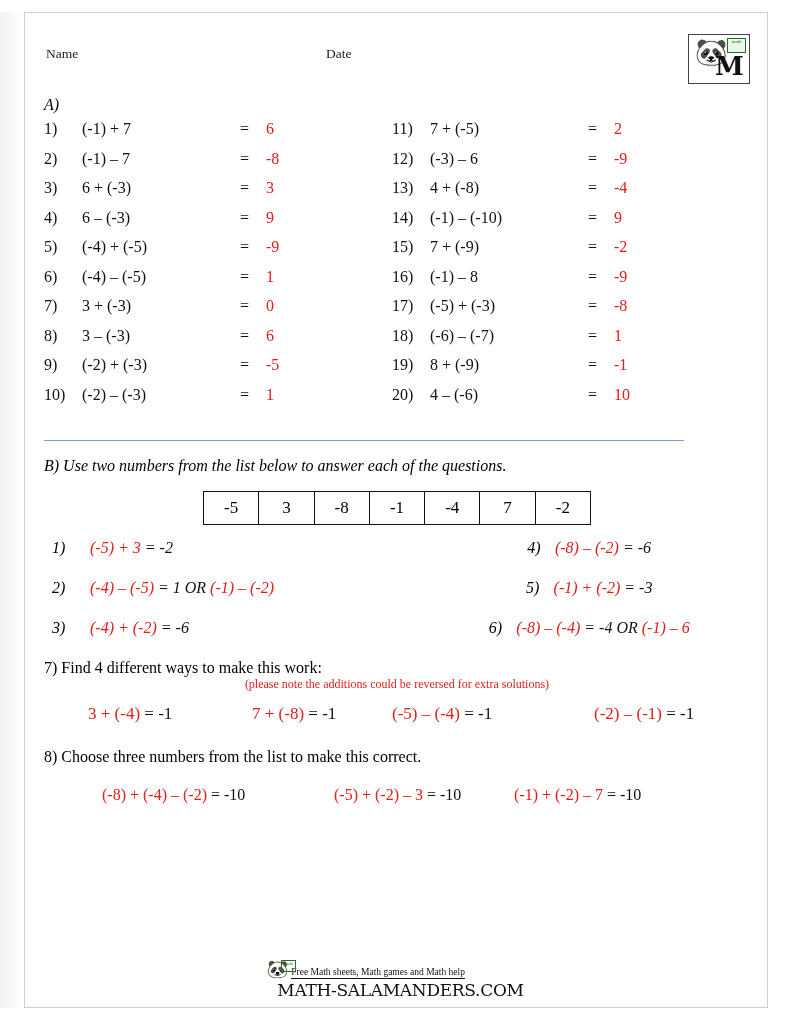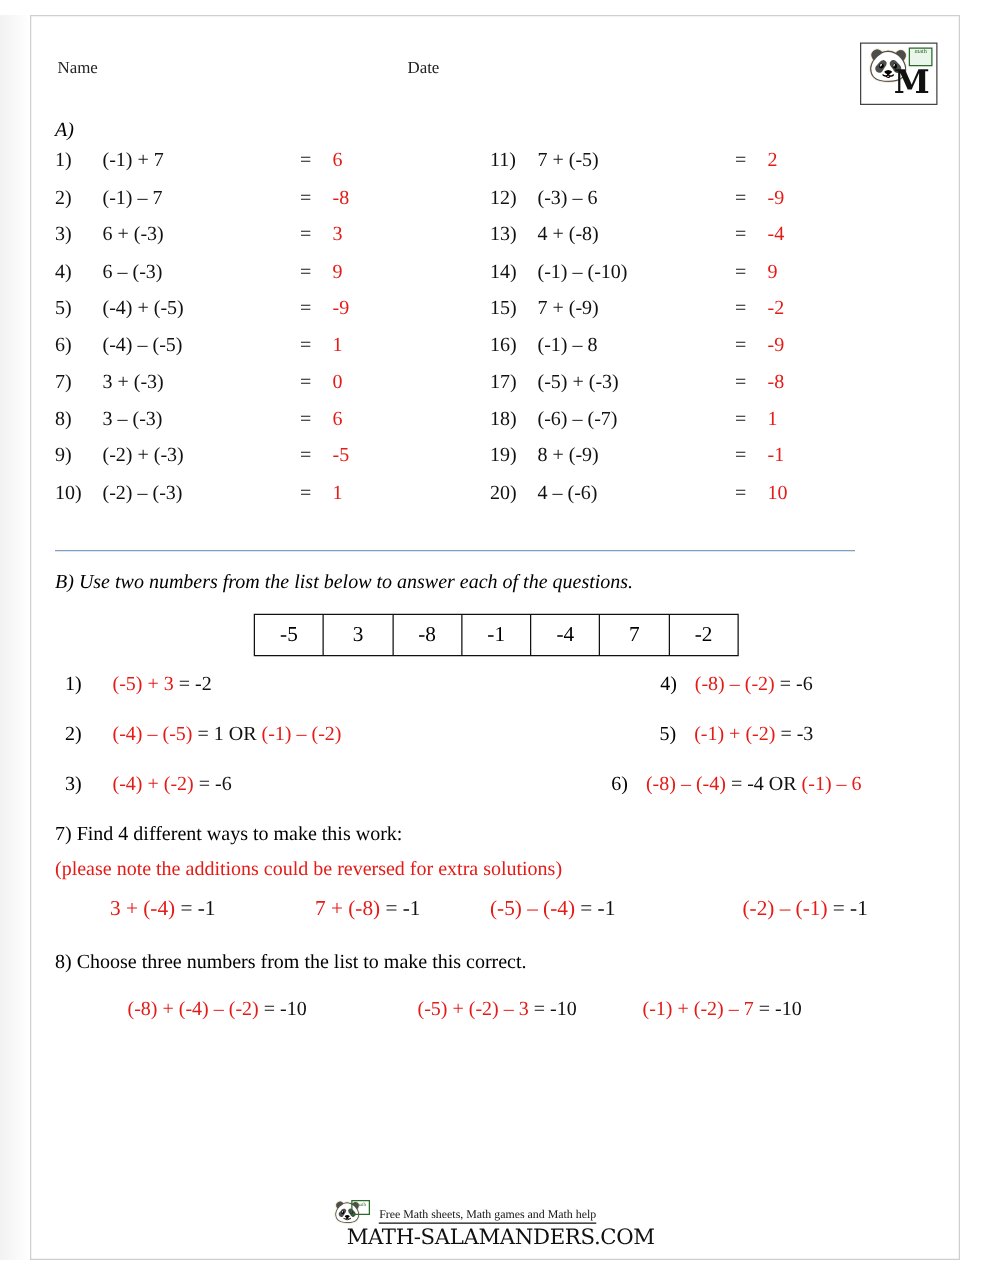--- a/index.html
+++ b/index.html
@@ -184,21 +184,21 @@
     line-height: 32px;
     font-size: 17px;
   }
   .numbox .cell:last-child { border-right: none; }
 
   .bwrap {
     position: relative;
     margin-top: 14px;
     height: 118px;
   }
-  .bcol { position: absolute; top: 0; }
+  .bcol { position: absolute; top: 0; font-style: italic; }
   .bcol.left { left: 8px; width: 340px; }
   .bcol.right { left: 380px; width: 320px; text-align: center; }
   .brow {
     position: relative;
     height: 40px;
     font-size: 16px;
     white-space: nowrap;
   }
   .brow .bn {
     display: inline-block;
@@ -206,23 +206,23 @@
   }
   .red { color: #e41b17; }
   .blk { color: #111; }
 
   
   .q7 {
     margin-top: 2px;
     font-size: 16px;
   }
   .note {
-    margin-top: 10px;
+    text-align: center;
     color: #e41b17;
-    font-size: 16px;
+    font-size: 12px;
   }
   .q7ans {
     position: relative;
     margin-top: 12px;
     height: 28px;
     font-size: 17px;
   }
   .q7ans span.item {
     position: absolute;
     white-space: nowrap;
@@ -276,21 +276,21 @@
     left: 14px; top: -1px;
     width: 13px; height: 10px;
     border: 1px solid #2b6b2b;
     font-size: 4px;
     color: #2b6b2b;
     text-align: center;
     line-height: 5px;
     overflow: hidden;
   }
   .footer .ftext {
-    margin-left: 36px;
+    margin-left: 24px;
     font-size: 9.5px;
     color: #111;
     border-bottom: 1px solid #111;
     padding-bottom: 1px;
     display: inline-block;
   }
   .footer .fsite {
     margin-left: 10px;
     margin-top: 1px;
     font-family: "DejaVu Serif", serif;

